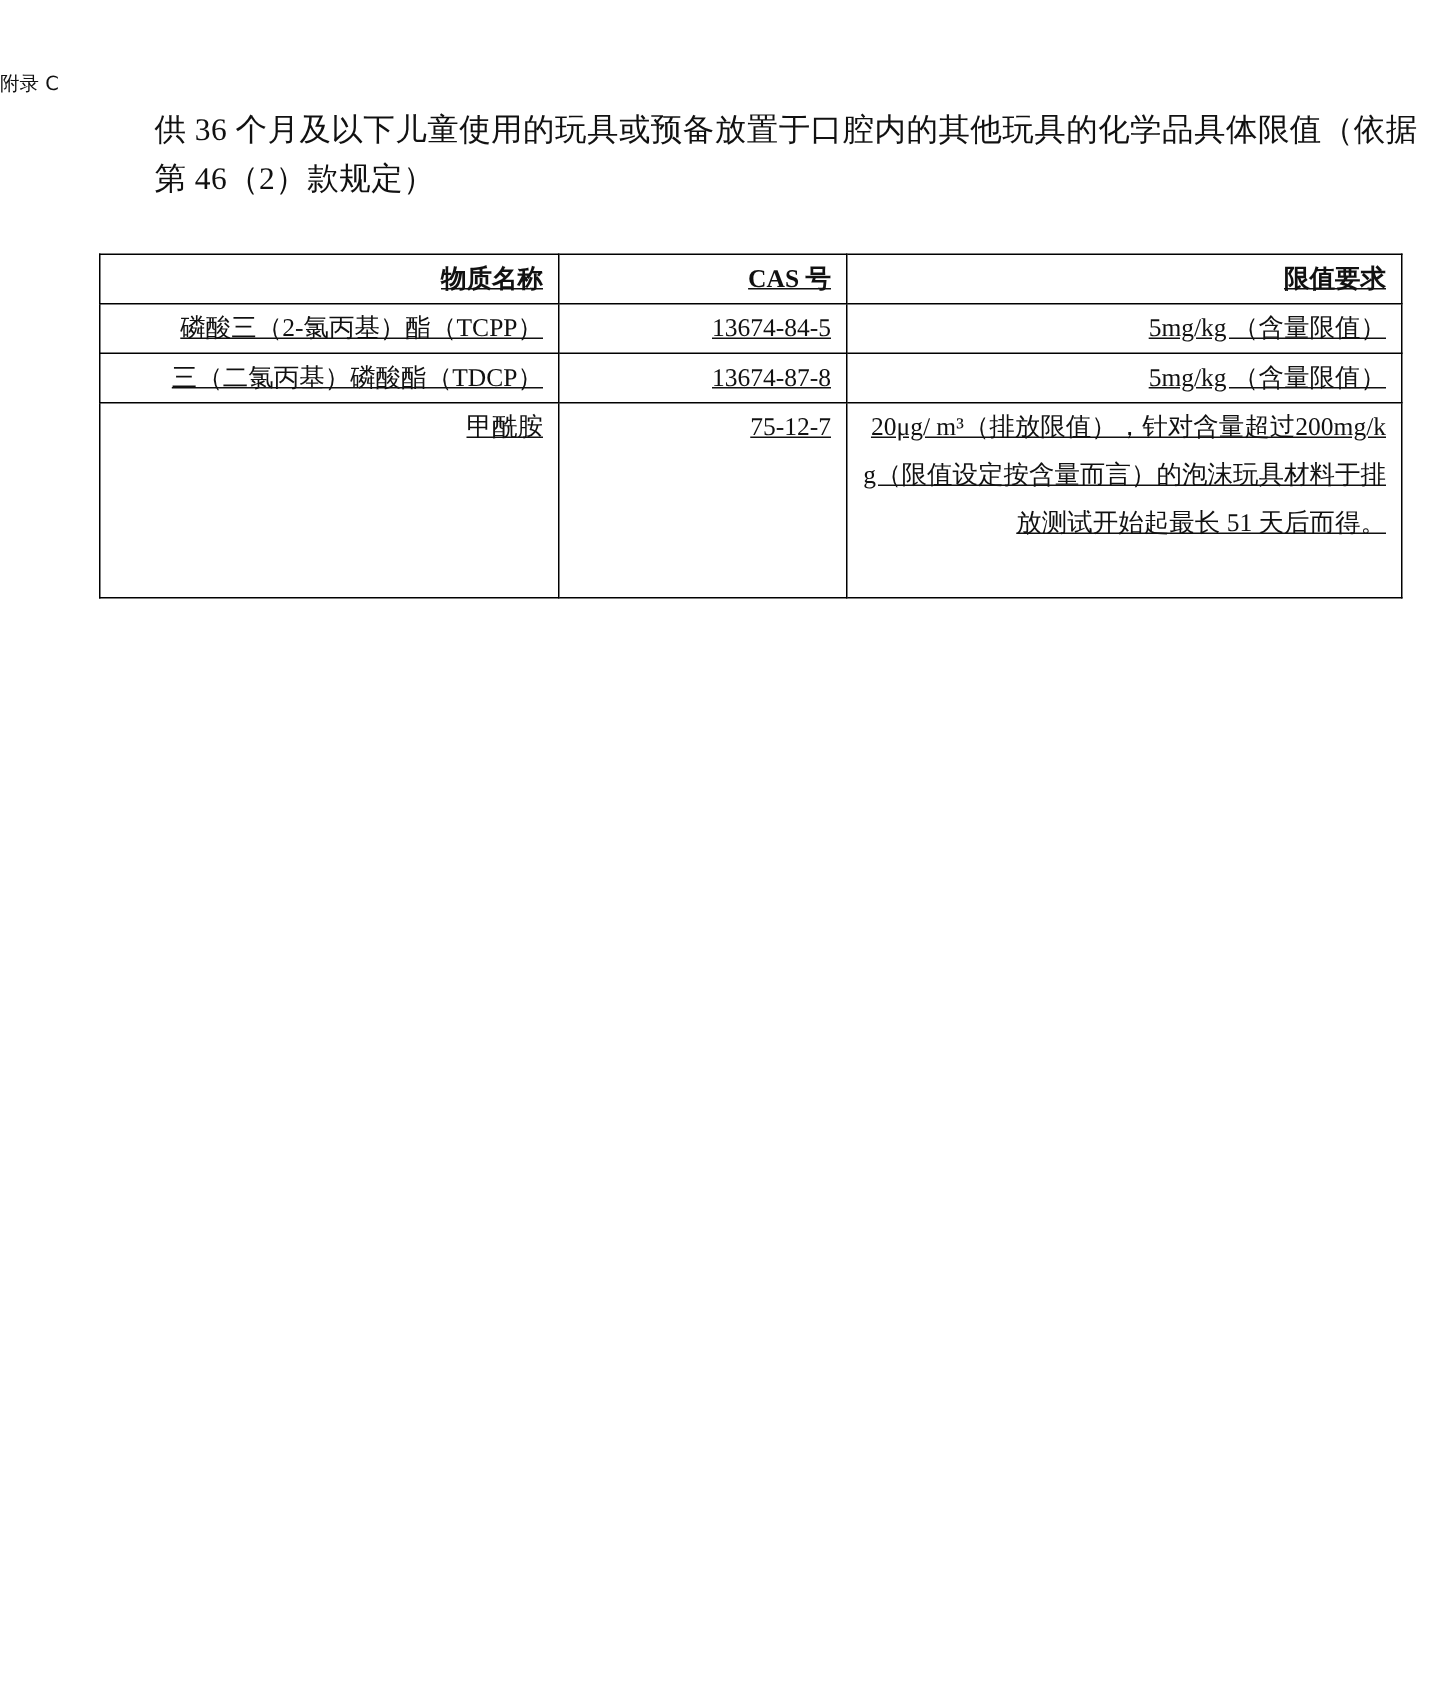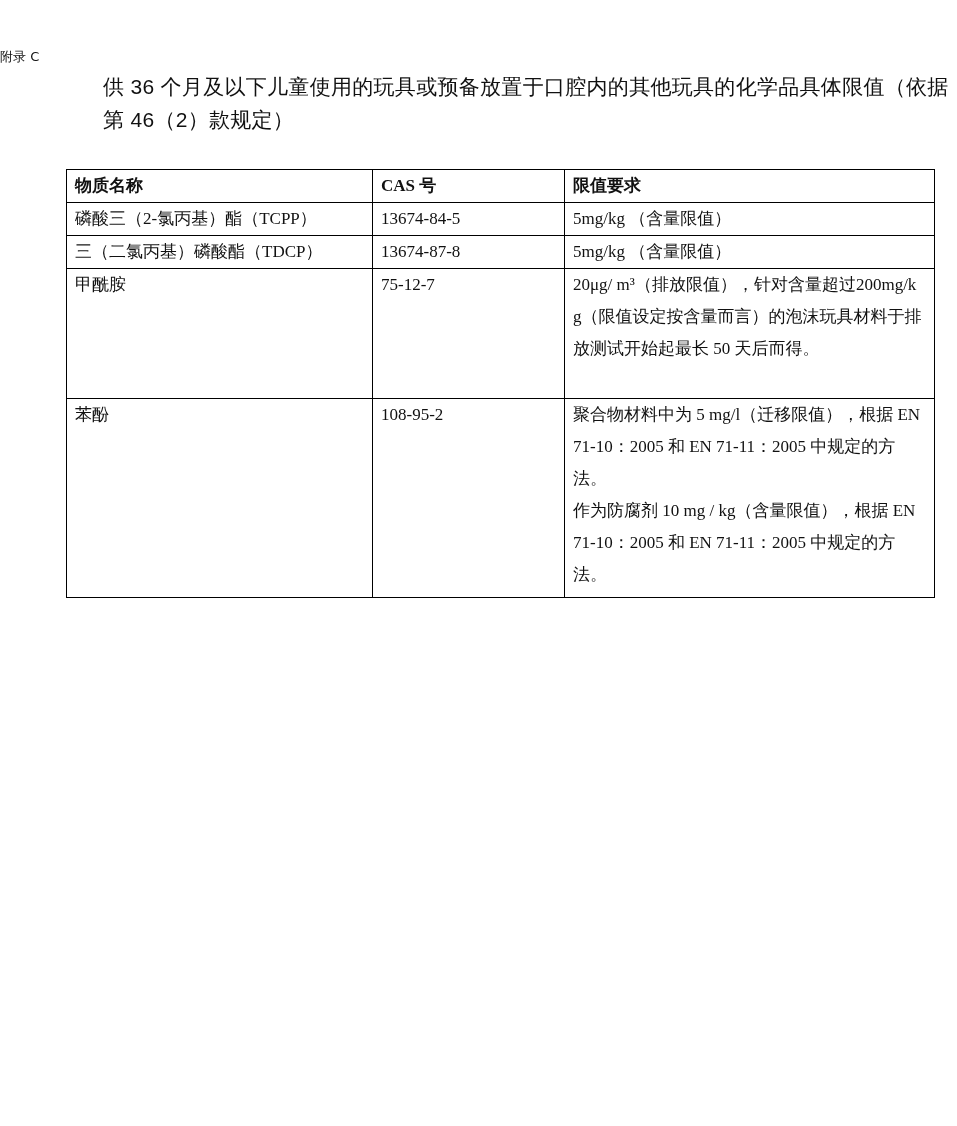--- a/index.html
+++ b/index.html
@@ -3,31 +3,31 @@
 <meta charset="utf-8">
 <style>
   html, body { margin: 0; padding: 0; background: #ffffff; }
   body { width: 957px; height: 1126px; position: relative; overflow: hidden; color: #111; }
   .appendix-title {
     position: absolute; left: 0; width: 957px; top: 44px; text-align: left;
     font-family: "DejaVu Sans", sans-serif; font-size: 13px; line-height: 26px;
   }
   .caption {
     position: absolute; left: 103px; top: 70px; width: 850px;
-    font-family: Liberation Sans, sans-serif; font-size: 21px; line-height: 33px;
+    font-family: Liberation Serif, serif; font-size: 21px; line-height: 33px;
     letter-spacing: 0.3px;
   }
   table.limits {
     position: absolute; left: 66px; top: 169px; width: 868px;
     border-collapse: collapse; table-layout: fixed;
     font-family: "Liberation Serif", serif; font-size: 17px; line-height: 32px;
   }
   table.limits td, table.limits th {
-    border: 1.5px solid #000; vertical-align: top; text-align: left;
-    padding: 0 10px 0 8px; word-break: break-all;
+    border: 1.5px solid #000; vertical-align: top; text-align: right;
+    padding: 0 10px 0 8px; word-break: break-all; text-decoration: underline;
   }
   table.limits th { font-weight: bold; height: 31px; }
   col.c1 { width: 306px; }
   col.c2 { width: 192px; }
   col.c3 { width: 370px; }
   .justify { text-align: justify; }
   .r1 td { height: 26px; }
   .r2 td { height: 31px; margin-top: 27px; }
   .r3 td { height: 32px; margin-top: 20px; }
   .r4 td { height: 106px; }
@@ -65,24 +65,16 @@
       <td>5mg/kg （含量限值）</td>
     </tr>
     <tr class="r3">
       <td>三（二氯丙基）磷酸酯（TDCP）</td>
       <td>13674-87-8</td>
       <td>5mg/kg （含量限值）</td>
     </tr>
     <tr class="r5">
       <td>甲酰胺</td>
       <td>75-12-7</td>
-      <td class="justify">20μg/ m³（排放限值），针对含量超过200mg/kg（限值设定按含量而言）的泡沫玩具材料于排放测试开始起最长 50 天后而得。</td>
-    </tr>
-    <tr class="r10">
-      <td>苯酚</td>
-      <td>108-95-2</td>
-      <td class="justify">
-        <span class="line">聚合物材料中为 5 mg/l（迁移限值），根据 EN 71-10：2005 和 EN 71-11：2005 中规定的方法。</span>
-        <span class="line">作为防腐剂 10 mg / kg（含量限值），根据 EN 71-10：2005 和 EN 71-11：2005 中规定的方法。</span>
-      </td>
+      <td class="justify">20μg/ m³（排放限值），针对含量超过200mg/kg（限值设定按含量而言）的泡沫玩具材料于排放测试开始起最长 51 天后而得。</td>
     </tr>
   </tbody>
 </table>
 
 </body></html>

